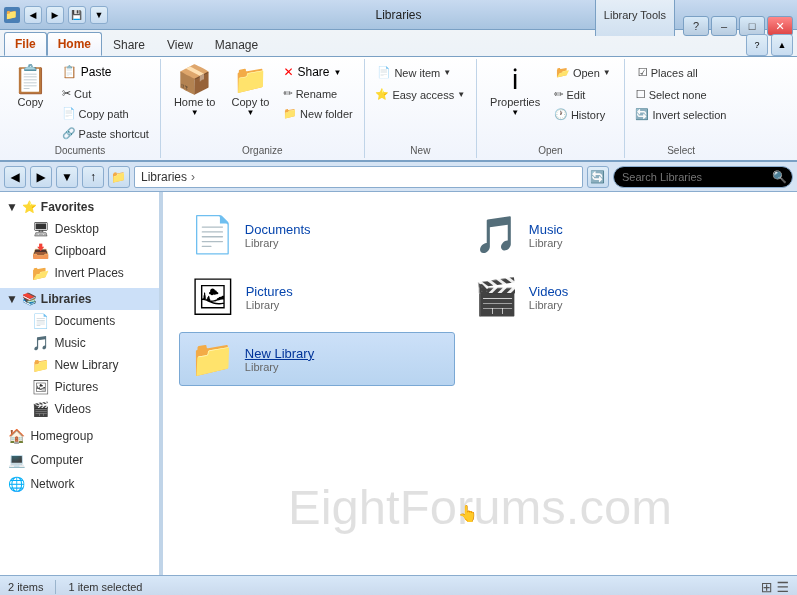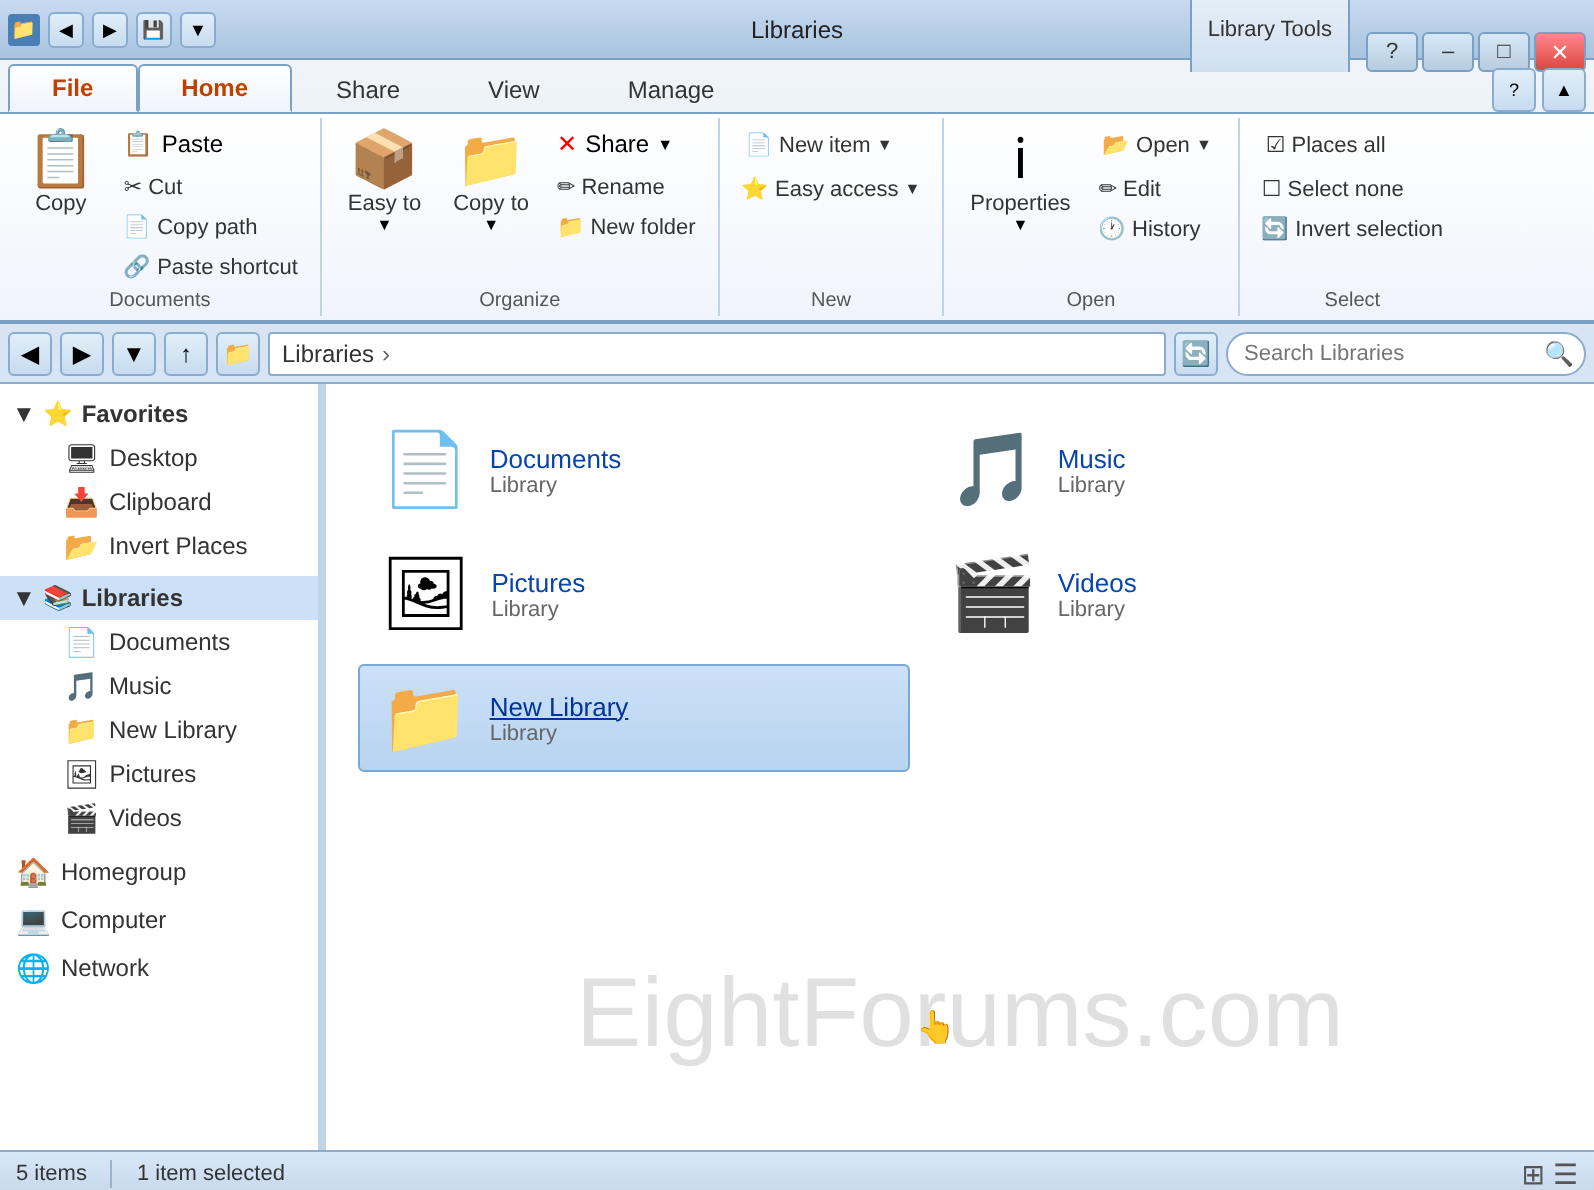--- a/index.html
+++ b/index.html
@@ -45,21 +45,21 @@
       border-bottom: 2px solid #7aa0c4;
     }
     .ribbon-tabs {
       display: flex;
       align-items: flex-end;
       height: 26px;
       padding-left: 4px;
       gap: 0;
     }
     .ribbon-tab {
-      padding: 4px 21px;
+      padding: 4px 10px;
       font-size: 12px;
       cursor: pointer;
       border: 1px solid transparent;
       border-bottom: none;
       border-radius: 3px 3px 0 0;
       color: #333;
       background: transparent;
     }
     .ribbon-tab.active {
       background: linear-gradient(to bottom, #ffffff, #f0f4fc);
@@ -156,21 +156,21 @@
       border-radius: 2px;
     }
     .search-box {
       width: 180px;
       height: 22px;
       border: 1px solid #8aacce;
       border-radius: 12px;
       padding: 0 24px 0 8px;
       font-size: 11px;
       color: #888;
-      background: #ffffff;
+      background: #000000;
       position: relative;
     }
     .search-wrapper { position: relative; }
     .search-icon-inner {
       position: absolute;
       right: 6px;
       top: 50%;
       transform: translateY(-50%);
       font-size: 12px;
       color: #666;
@@ -345,21 +345,21 @@
           </div>
         </div>
       </div>
       <div class="ribbon-group-label">Documents</div>
     </div>
 
     <div class="ribbon-group">
       <div class="ribbon-group-content">
         <div class="ribbon-btn-large">
           <div class="icon">📦</div>
-          <div class="label">Easy to</div>
+          <div class="label">Home to</div>
           <span class="dropdown-arrow">▼</span>
         </div>
         <div class="ribbon-btn-large">
           <div class="icon">📁</div>
           <div class="label">Copy to</div>
           <span class="dropdown-arrow">▼</span>
         </div>
         <div class="ribbon-col">
           <div class="ribbon-btn-large" style="flex-direction:row;gap:4px;padding:3px 4px;min-width:55px;">
             <span style="color:red;">✕</span>
@@ -584,20 +584,20 @@
     </div>
 
     <div class="watermark">EightForums.com</div>
 
     <div style="position:absolute;top:312px;left:295px;font-size:16px;cursor:default;pointer-events:none;">👆</div>
   </div>
 
 </div>
 
 <div class="status-bar">
-  <span>5 items</span>
+  <span>2 items</span>
   <div class="status-sep"></div>
   <span>1 item selected</span>
   <div class="status-right">
     <span class="view-btn">⊞</span>
     <span class="view-btn">☰</span>
   </div>
 </div>
 
 </body></html>

